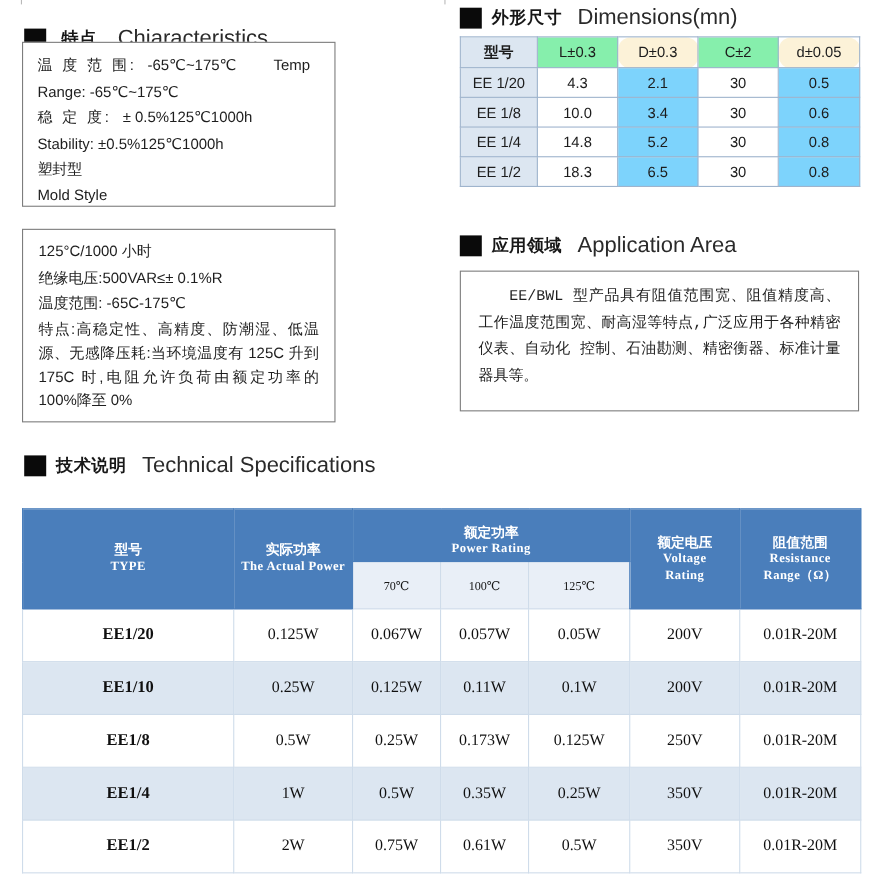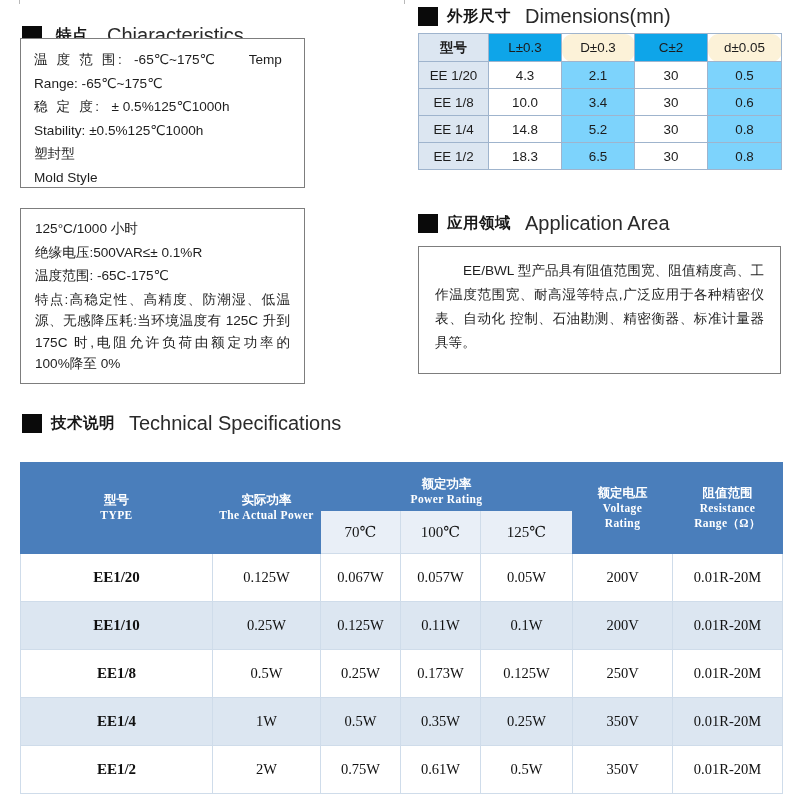--- a/index.html
+++ b/index.html
@@ -89,21 +89,21 @@
     padding: 0;
   }
   .dim-table thead td {
     font-weight: normal;
     height: 27px;
   }
   .dim-c0  { background: #dce6f1; }
   .dim-plain { background: #ffffff; }
   .dim-cream { background: #7dd3fc; }
   .dim-head-c0 { background: #dce6f1; font-weight: bold !important; }
-  .dim-head-plain { background: #0ea5e9; }
+  .dim-head-plain { background: #86efac; }
   .dim-head-cream { background: #fcf2d8; border-radius: 11px; }
 
   
   .spec-table {
     position: absolute;
     border-collapse: collapse;
     table-layout: fixed;
   }
   .spec-table th, .spec-table td {
     border: 1px solid #cfdcea;
@@ -119,21 +119,21 @@
     border: 1px solid #4a7ebb;
     line-height: 15px;
   }
   .spec-head th .cn { font-size: 12.5px; display: block; }
   .spec-head th .en { font-size: 11.5px; display: block; letter-spacing: .4px; }
   .temp-sub th {
     background: #e9eff7;
     color: #141414;
     font-family: "Liberation Serif", "DejaVu Serif", serif;
     font-weight: normal;
-    font-size: 15px;
+    font-size: 11px;
     border: 1px solid #cfdcea;
     height: 42px;
   }
   .spec-table tbody td {
     text-align: center;
     height: 47px;
     font-family: "Liberation Serif", "DejaVu Serif", serif;
     font-size: 14.5px;
     color: #101010;
   }
@@ -233,21 +233,21 @@
     </tr>
   </tbody>
 </table>
 
 <div class="section-head" style="left:418px; top:212px;">
   <span class="bullet-sq"></span>
   <span class="head-cn">应用领域</span>
   <span class="head-en">Application Area</span>
 </div>
 
-<div class="panel wrap" style="left:418px; top:246px; width:363px; height:128px; padding:12px 16px;">
+<div class="panel wrap" style="left:418px; top:246px; width:363px; height:128px; padding:12px 16px;font-family:Liberation Mono, monospace;">
   <p style="text-indent:28px; line-height:24px; text-align:justify;">EE/BWL 型产品具有阻值范围宽、阻值精度高、工作温度范围宽、耐高湿等特点,广泛应用于各种精密仪表、自动化 控制、石油勘测、精密衡器、标准计量器具等。</p>
 </div>
 
 <div class="section-head" style="left:22px; top:412px;">
   <span class="bullet-sq"></span>
   <span class="head-cn">技术说明</span>
   <span class="head-en">Technical Specifications</span>
 </div>
 
 <table class="spec-table" style="left:20px; top:462px; width:762px;">

